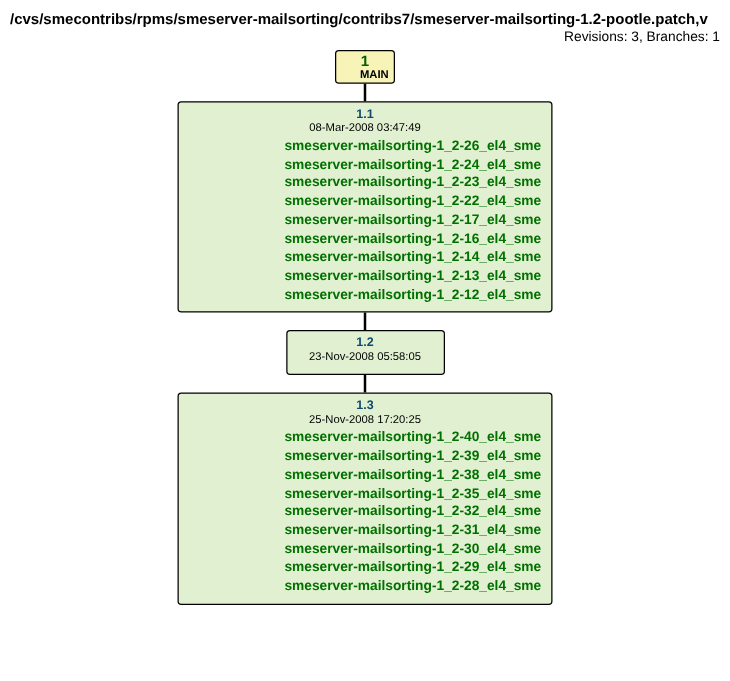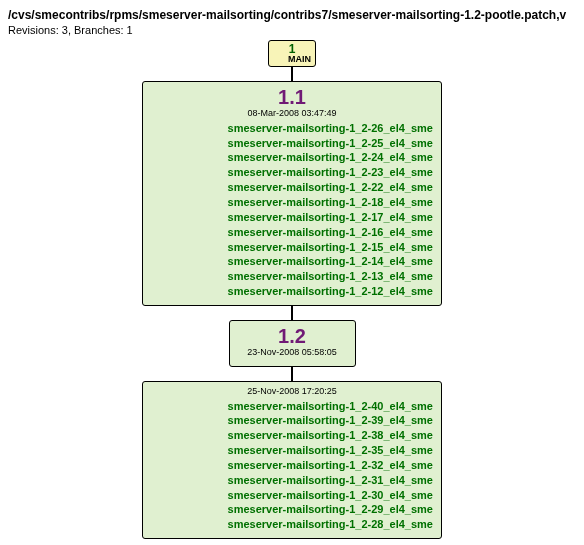--- a/index.html
+++ b/index.html
@@ -15,20 +15,21 @@
   .header-path {
     font-size: 12px;
     font-weight: bold;
     color: #000000;
     margin-bottom: 2px;
   }
   .header-meta {
     font-size: 11px;
     color: #000000;
     margin-bottom: 4px;
+    text-align: right;
   }
   .diagram {
     position: relative;
     margin-top: 4px;
   }
   .box {
     border: 1px solid #000000;
     background: #e0f0d0;
     border-radius: 3px;
     box-sizing: border-box;
@@ -57,23 +58,23 @@
   }
   .box-rev {
     width: 300px;
     margin: 0 auto;
   }
   .box-rev-small {
     width: 127px;
     margin: 0 auto;
   }
   .rev-num {
-    font-size: 20px;
+    font-size: 10px;
     font-weight: bold;
-    color: #701a75;
+    color: #0c4a6e;
     line-height: 1.1;
   }
   .rev-date {
     font-size: 9px;
     color: #000000;
     line-height: 1.2;
     margin-bottom: 2px;
   }
   .rev-tag {
     font-size: 11px;
@@ -102,43 +103,41 @@
     <div class="branch-num">1</div>
     <div class="branch-name">MAIN</div>
   </div>
 
   <div class="connector"></div>
 
   <div class="box box-rev">
     <div class="rev-num">1.1</div>
     <div class="rev-date">08-Mar-2008 03:47:49</div>
     <div class="rev-tag">smeserver-mailsorting-1_2-26_el4_sme</div>
-    <div class="rev-tag">smeserver-mailsorting-1_2-25_el4_sme</div>
     <div class="rev-tag">smeserver-mailsorting-1_2-24_el4_sme</div>
     <div class="rev-tag">smeserver-mailsorting-1_2-23_el4_sme</div>
     <div class="rev-tag">smeserver-mailsorting-1_2-22_el4_sme</div>
-    <div class="rev-tag">smeserver-mailsorting-1_2-18_el4_sme</div>
     <div class="rev-tag">smeserver-mailsorting-1_2-17_el4_sme</div>
     <div class="rev-tag">smeserver-mailsorting-1_2-16_el4_sme</div>
-    <div class="rev-tag">smeserver-mailsorting-1_2-15_el4_sme</div>
     <div class="rev-tag">smeserver-mailsorting-1_2-14_el4_sme</div>
     <div class="rev-tag">smeserver-mailsorting-1_2-13_el4_sme</div>
     <div class="rev-tag">smeserver-mailsorting-1_2-12_el4_sme</div>
   </div>
 
   <div class="connector"></div>
 
   <div class="box box-rev-small">
     <div class="rev-num">1.2</div>
     <div class="rev-date">23-Nov-2008 05:58:05</div>
   </div>
 
   <div class="connector"></div>
 
   <div class="box box-rev">
+    <div class="rev-num">1.3</div>
     <div class="rev-date">25-Nov-2008 17:20:25</div>
     <div class="rev-tag">smeserver-mailsorting-1_2-40_el4_sme</div>
     <div class="rev-tag">smeserver-mailsorting-1_2-39_el4_sme</div>
     <div class="rev-tag">smeserver-mailsorting-1_2-38_el4_sme</div>
     <div class="rev-tag">smeserver-mailsorting-1_2-35_el4_sme</div>
     <div class="rev-tag">smeserver-mailsorting-1_2-32_el4_sme</div>
     <div class="rev-tag">smeserver-mailsorting-1_2-31_el4_sme</div>
     <div class="rev-tag">smeserver-mailsorting-1_2-30_el4_sme</div>
     <div class="rev-tag">smeserver-mailsorting-1_2-29_el4_sme</div>
     <div class="rev-tag">smeserver-mailsorting-1_2-28_el4_sme</div>

